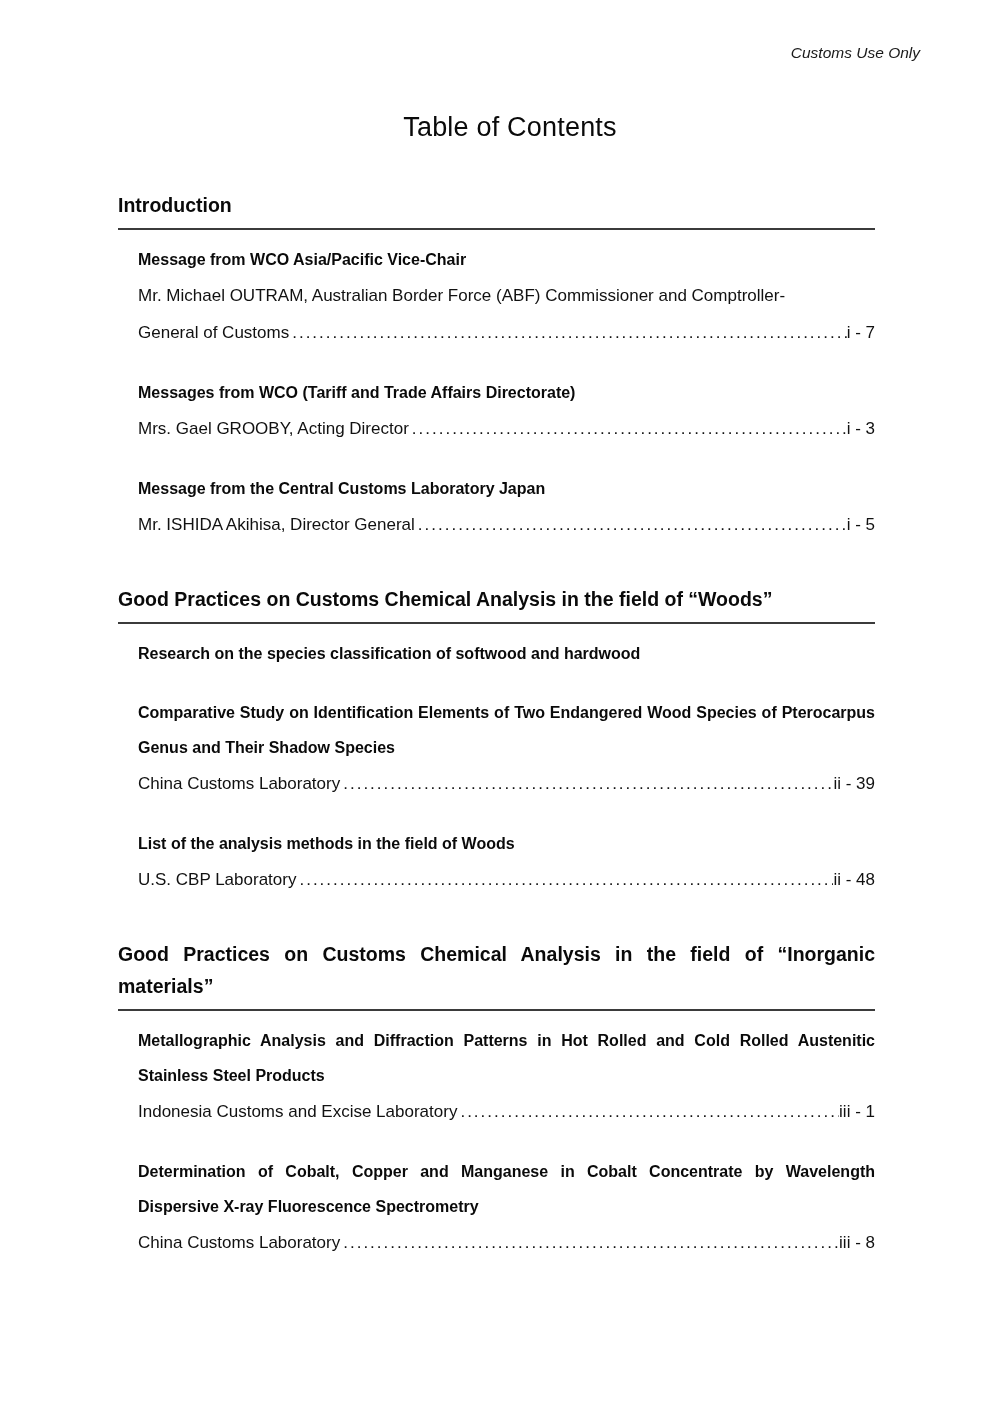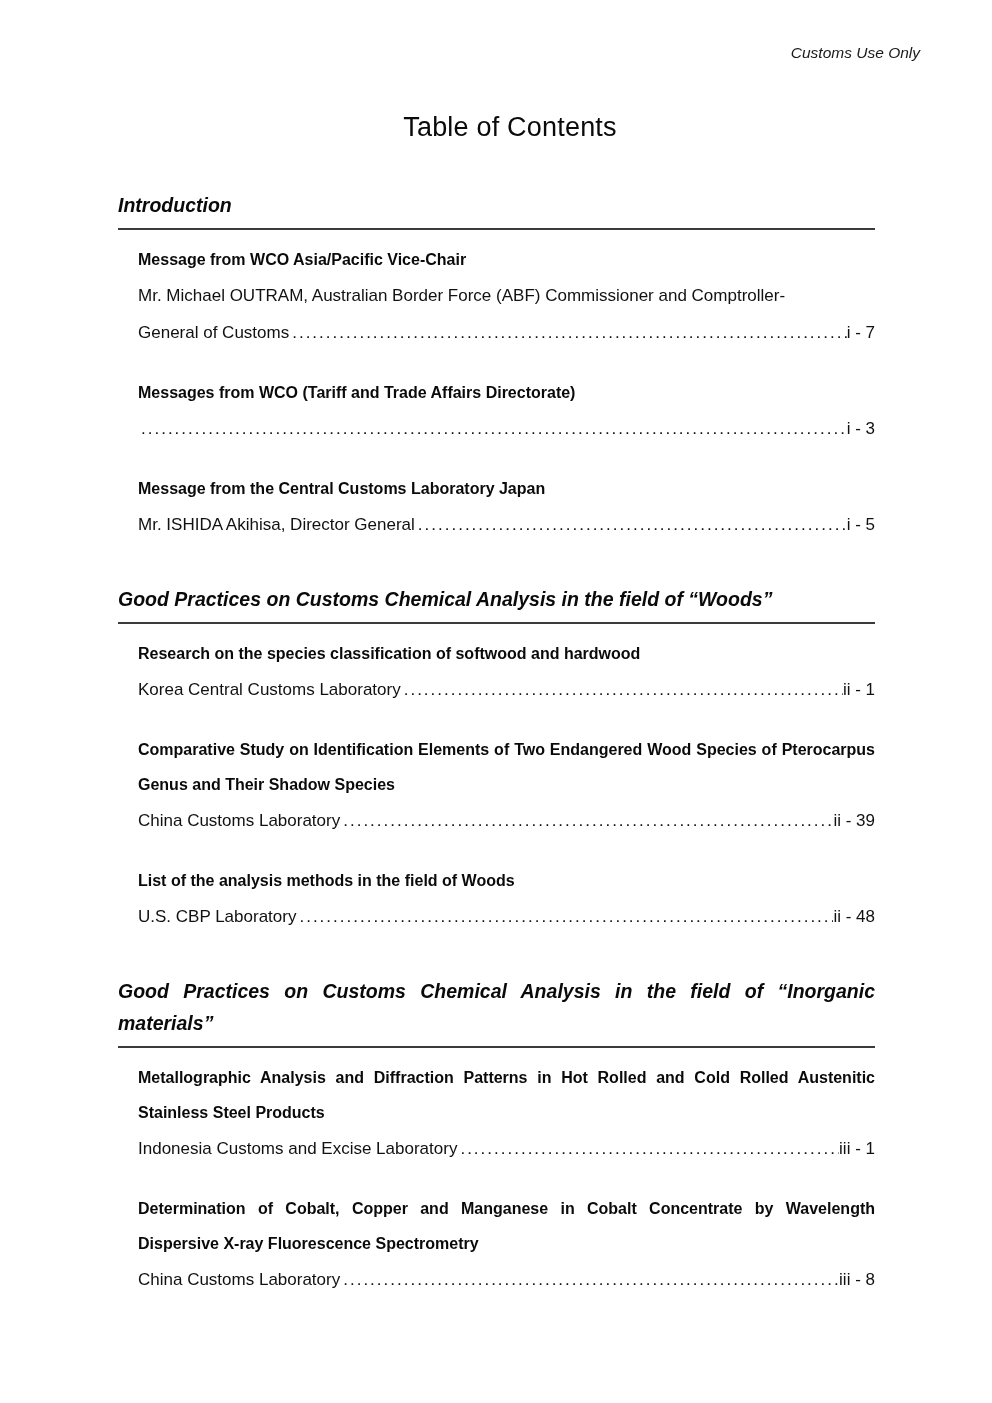--- a/index.html
+++ b/index.html
@@ -34,21 +34,20 @@
   }
   .section-heading {
     font-size: 19.5px;
     font-weight: 700;
     line-height: 32px;
     text-align: justify;
     padding-bottom: 7px;
     border-bottom: 2px solid #3b3b3b;
     margin-bottom: 12px;
     color: #0a0a0a;
-    font-style: italic;
   }
   .section-heading.first { margin-top: 46px; }
   .section-heading.later { margin-top: 40px; }
   .entries { margin-left: 20px; }
   .entry { margin-bottom: 24px; }
   .entry-title {
     font-size: 16px;
     font-weight: 700;
     line-height: 35px;
     text-align: justify;
@@ -101,20 +100,21 @@
       <p class="entry-line">
         <span class="author">General of Customs</span>
         <span class="leader"></span>
         <span class="pagenum">i - 7</span>
       </p>
     </div>
 
     <div class="entry">
       <p class="entry-title">Messages from WCO (Tariff and Trade Affairs Directorate)</p>
       <p class="entry-line">
+        <span class="author">Mrs. Gael GROOBY, Acting Director</span>
         <span class="leader"></span>
         <span class="pagenum">i - 3</span>
       </p>
     </div>
 
     <div class="entry">
       <p class="entry-title">Message from the Central Customs Laboratory Japan</p>
       <p class="entry-line">
         <span class="author">Mr. ISHIDA Akihisa, Director General</span>
         <span class="leader"></span>
@@ -122,25 +122,20 @@
       </p>
     </div>
 
   </div>
 
   <h2 class="section-heading later">Good Practices on Customs Chemical Analysis in the field of “Woods”</h2>
   <div class="entries">
 
     <div class="entry">
       <p class="entry-title">Research on the species classification of softwood and hardwood</p>
-      <p class="entry-line">
-        <span class="author">Korea Central Customs Laboratory</span>
-        <span class="leader"></span>
-        <span class="pagenum">ii - 1</span>
-      </p>
     </div>
 
     <div class="entry">
       <p class="entry-title">Comparative Study on Identification Elements of Two Endangered Wood Species of Pterocarpus Genus and Their Shadow Species</p>
       <p class="entry-line">
         <span class="author">China Customs Laboratory</span>
         <span class="leader"></span>
         <span class="pagenum">ii - 39</span>
       </p>
     </div>

